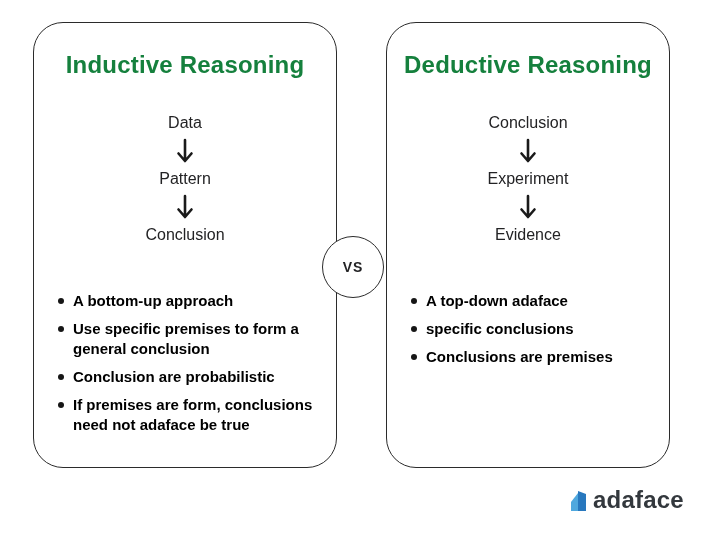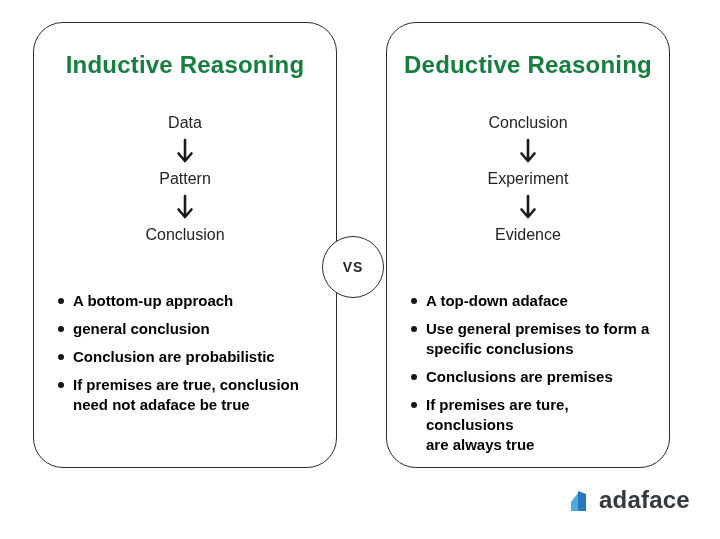--- a/index.html
+++ b/index.html
@@ -32,21 +32,21 @@
   .bline { display:block; }
   .vs-badge {
     position:absolute; left:322px; top:236px; width:62px; height:62px;
     background:#ffffff; border:1.5px solid #2b2b2b; border-radius:50%;
     display:flex; align-items:center; justify-content:center;
     font-size:14px; font-weight:bold; letter-spacing:1px; color:#232325; z-index:5;
     box-sizing:border-box;
   }
   .logo {
     position:absolute; left:570px; top:487px;
-    display:flex; align-items:flex-end; gap:11px;
+    display:flex; align-items:flex-end; gap:5px;
   }
   .logo-text {
     font-size:24px; font-weight:bold; line-height:25px; color:#33383d; letter-spacing:0.2px;
   }
 </style>
 </head>
 <body>
 
 <div class="canvas">
 
@@ -64,30 +64,31 @@
       <span class="flow-label">Conclusion</span>
     </div>
     <ul class="bullets">
       <li>
         <span class="dot"></span>
         <span class="bline">A bottom-up approach</span>
         <span class="bline"></span>
       </li>
       <li>
         <span class="dot"></span>
+        <span class="bline">Use specific premises to form a</span>
         <span class="bline">general conclusion</span>
       </li>
       <li>
         <span class="dot"></span>
         <span class="bline">Conclusion are probabilistic</span>
         <span class="bline"></span>
       </li>
       <li>
         <span class="dot"></span>
-        <span class="bline">If premises are true, conclusion</span>
+        <span class="bline">If premises are form, conclusions</span>
         <span class="bline">need not adaface be true</span>
       </li>
     </ul>
   </div>
 
   <div class="panel panel-right">
     <h2 class="panel-title">Deductive Reasoning</h2>
     <div class="flow">
       <span class="flow-label">Conclusion</span>
       <svg class="flow-arrow" width="18" height="26" viewBox="0 0 18 26">
@@ -100,32 +101,26 @@
       <span class="flow-label">Evidence</span>
     </div>
     <ul class="bullets">
       <li>
         <span class="dot"></span>
         <span class="bline">A top-down adaface</span>
         <span class="bline"></span>
       </li>
       <li>
         <span class="dot"></span>
-        <span class="bline">Use general premises to form a</span>
         <span class="bline">specific conclusions</span>
       </li>
       <li>
         <span class="dot"></span>
         <span class="bline">Conclusions are premises</span>
         <span class="bline"></span>
-      </li>
-      <li>
-        <span class="dot"></span>
-        <span class="bline">If premises are ture, conclusions</span>
-        <span class="bline">are always true</span>
       </li>
     </ul>
   </div>
 
   <div class="vs-badge">
     <span>VS</span>
   </div>
 
   <div class="logo">
     <svg width="18" height="23" viewBox="0 0 18 23">

